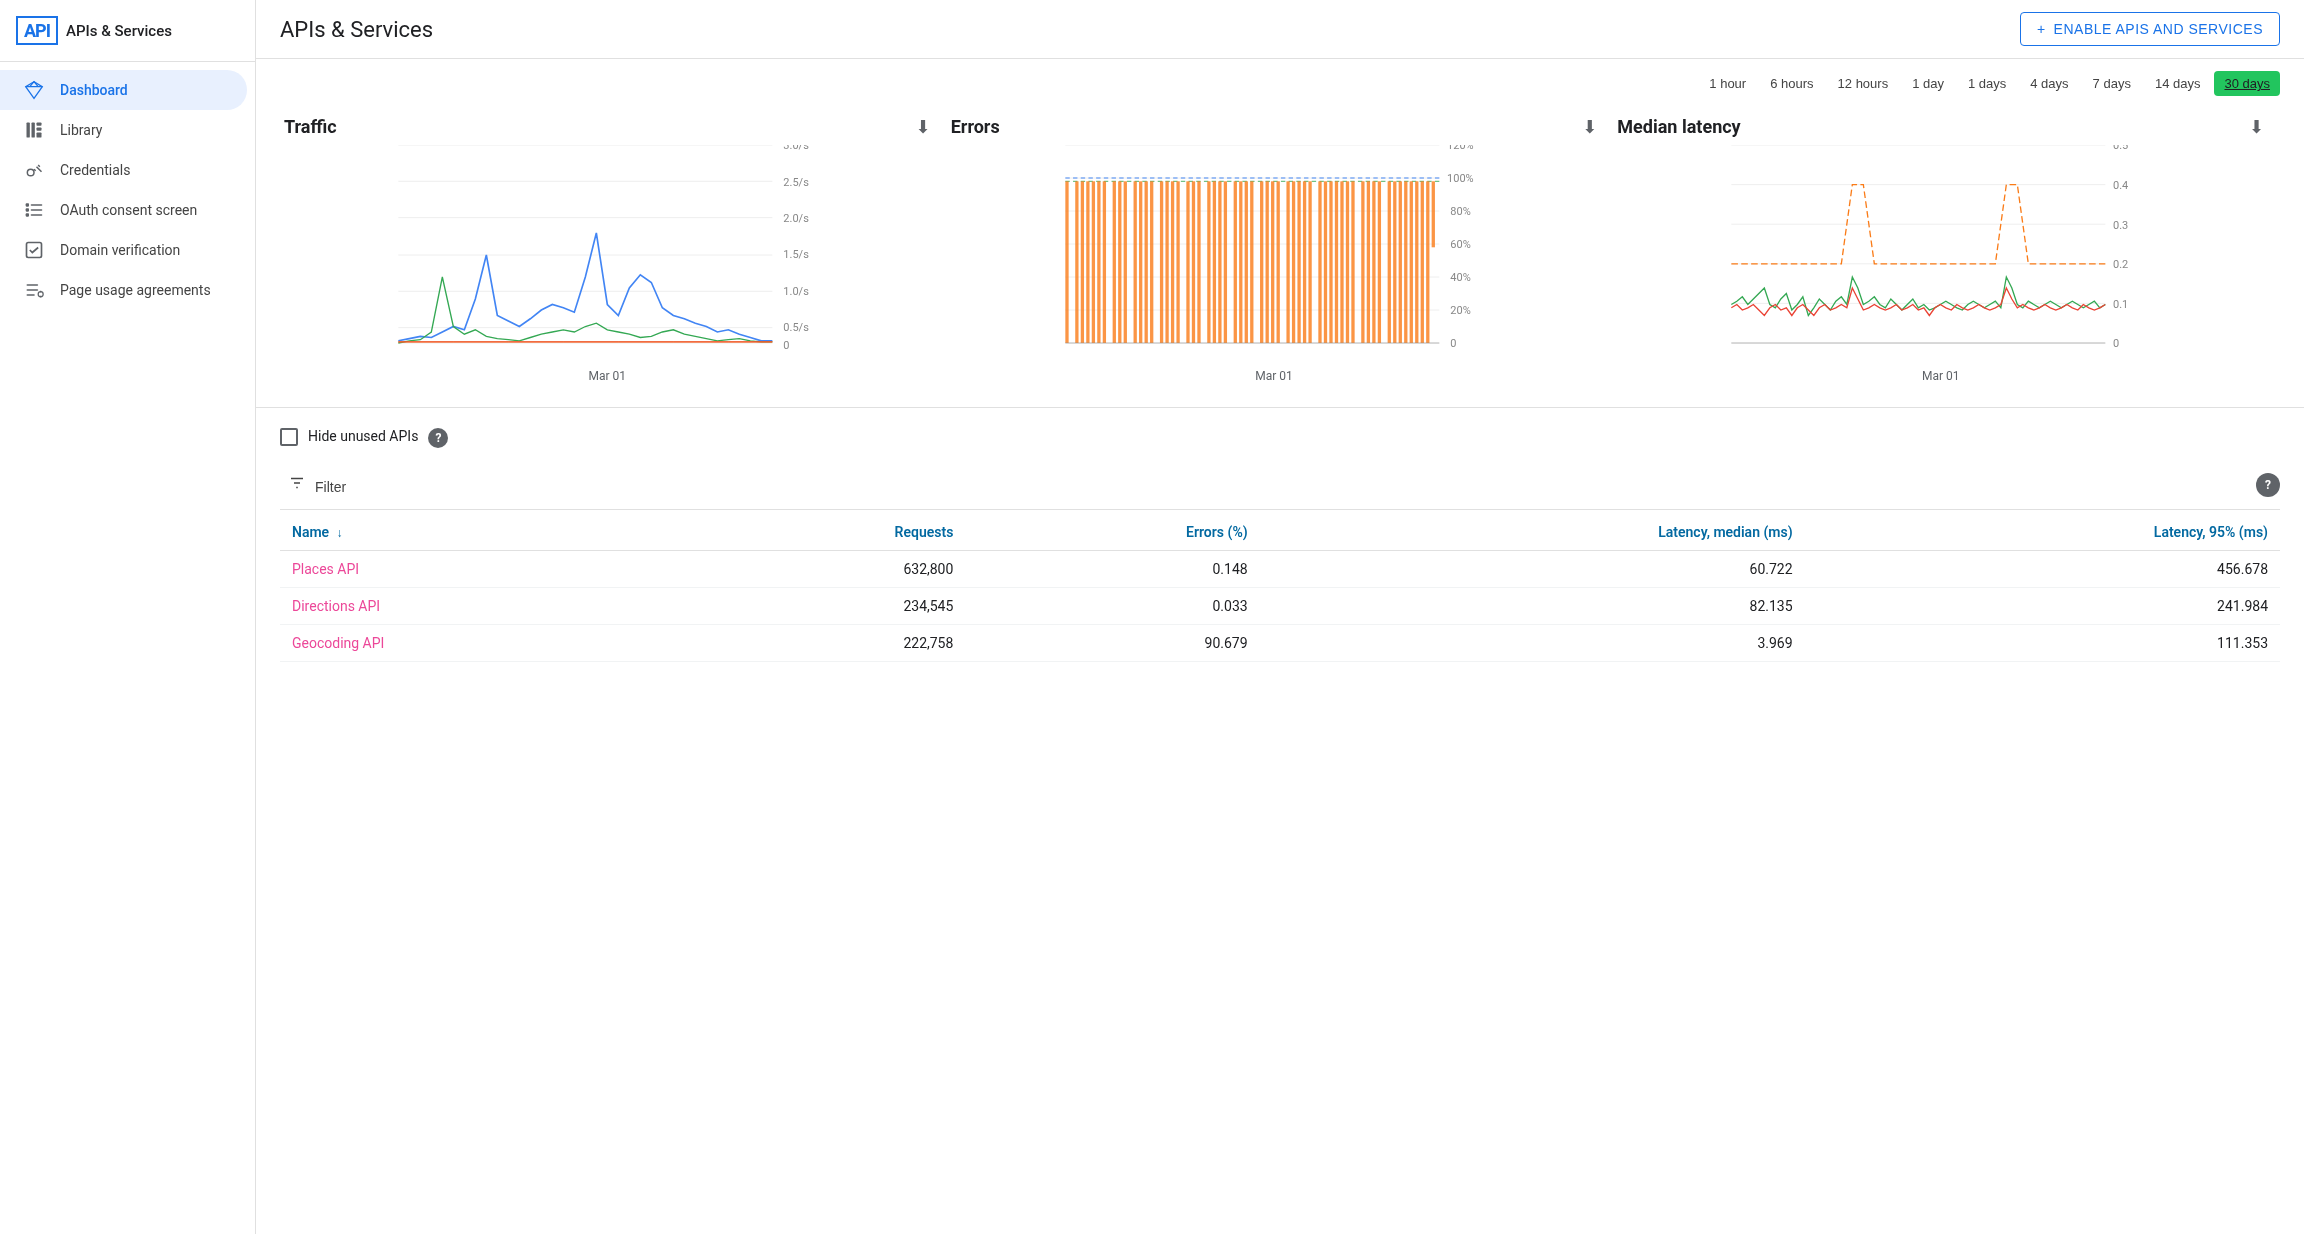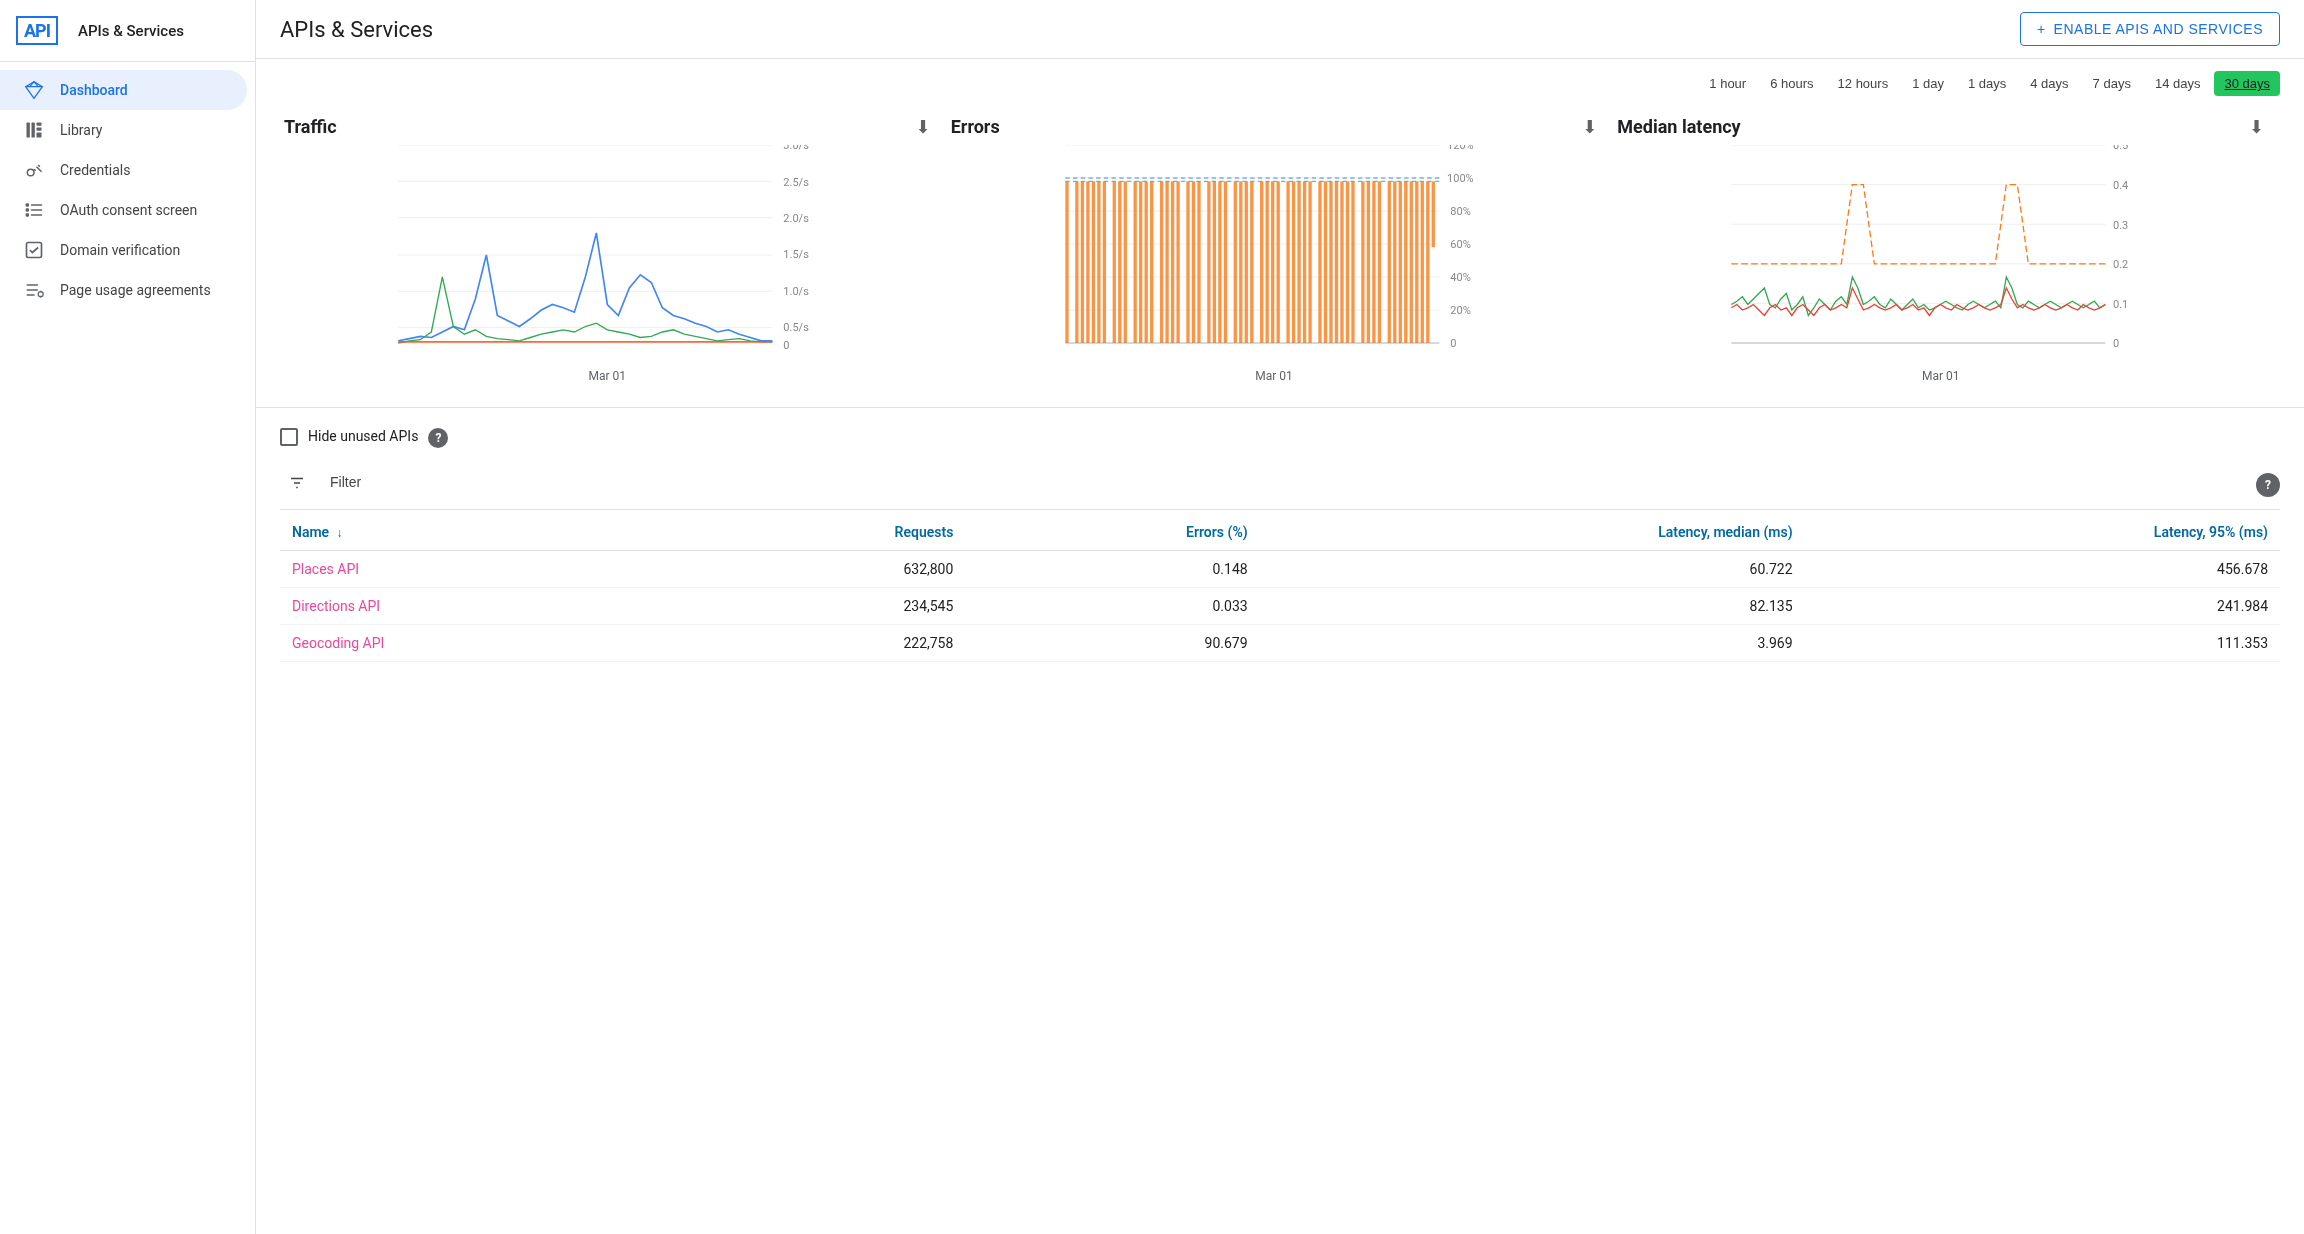--- a/index.html
+++ b/index.html
@@ -14,21 +14,21 @@
       display: flex;
       flex-direction: column;
       padding-top: 0;
       height: 100vh;
       overflow-y: auto;
     }
     .sidebar-header {
       display: flex;
       align-items: center;
       padding: 16px 16px 16px 16px;
-      gap: 20px;
+      gap: 8px;
       border-bottom: 1px solid #e0e0e0;
     }
     .api-logo {
       font-size: 18px;
       font-weight: 700;
       color: #1a73e8;
       border: 2px solid #1a73e8;
       padding: 2px 6px;
       letter-spacing: -1px;
     }
@@ -215,22 +215,22 @@
     .table-toolbar {
       display: flex;
       align-items: center;
       justify-content: space-between;
       padding: 8px 0;
       border-bottom: 1px solid #e0e0e0;
       margin-bottom: 4px;
     }
     .filter-btn {
       display: flex;
-      align-items: flex-start;
-      gap: 24px;
+      align-items: flex-end;
+      gap: 9px;
       background: none;
       border: none;
       color: #444;
       font-size: 14px;
       cursor: pointer;
       padding: 6px 8px;
     }
     table {
       width: 100%;
       border-collapse: collapse;

